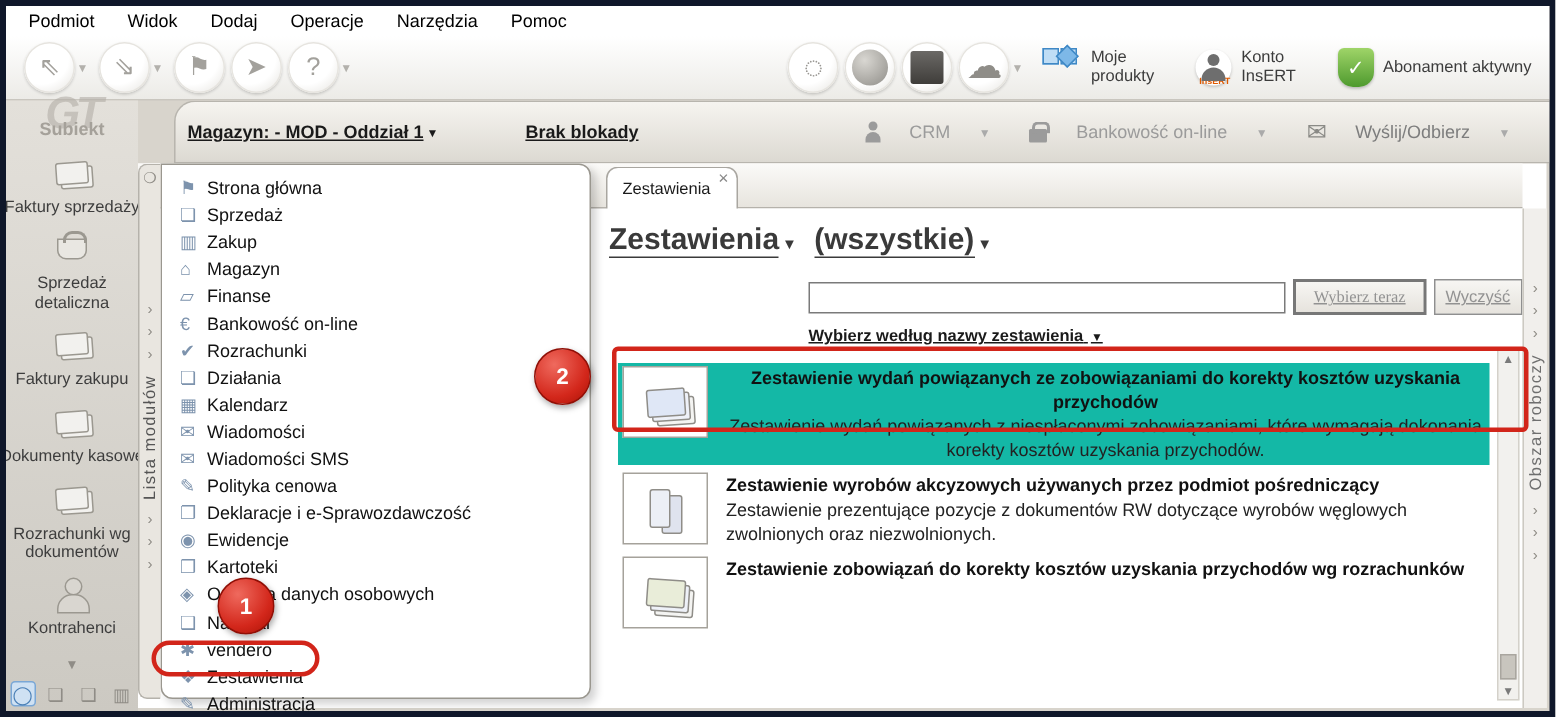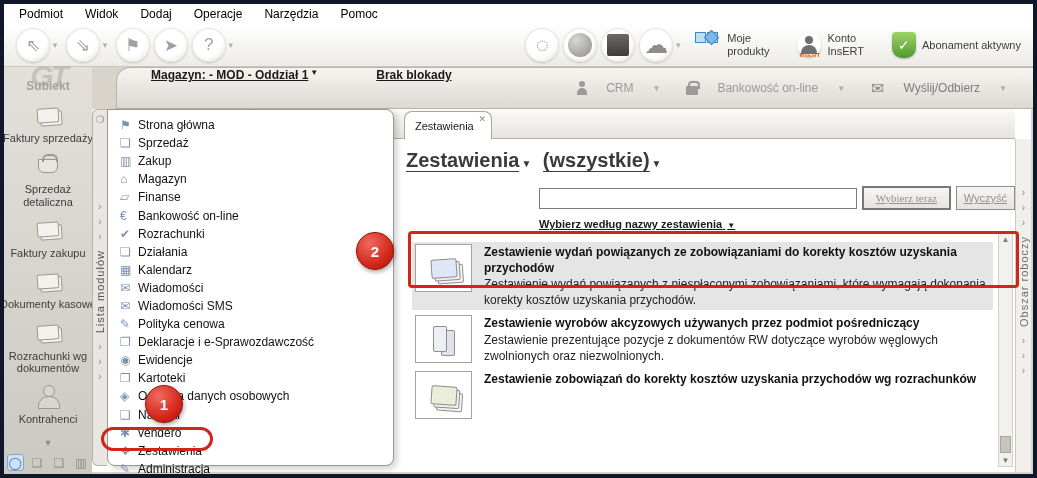--- a/index.html
+++ b/index.html
@@ -43,21 +43,21 @@
                  color:#fff; font-size:14px; font-weight:bold; box-shadow:0 1px 2px rgba(0,0,0,.25); }
   .sphere { border-radius:50%; }
   .g-spin { width:26px; height:26px; color:#9a9894; font-size:22px; display:flex;align-items:center;justify-content:center; }
   .g-globe { width:24px; height:24px; background:radial-gradient(circle at 35% 30%,#d9d7d2,#8f8d88); }
   .g-cube { width:22px; height:22px; background:linear-gradient(#6b6966,#3f3d3a); border-radius:2px; }
   .g-cloud { color:#8f8d88; font-size:24px; line-height:1; }
 
   
   .subbar { position:absolute; top:63px; left:112px; right:0; height:42px;
             background:linear-gradient(#f6f4f0,#dcd9d2); border:1px solid #b8b5ae; border-right:none;
-            border-radius:14px 0 0 0; display:flex; padding-left:34px; }
+            border-radius:14px 0 0 0; display:flex; align-items:center; padding-left:8px; }
   .linklike { font-size:12px; font-weight:bold; color:#1a1a1a; text-decoration:underline; cursor:pointer; }
   .caret { font-size:8px; color:#1a1a1a; margin-left:2px; }
   .sub-spacer { flex:1; }
   .gray-group { display:flex; align-items:center; gap:19px; margin-right:26px; color:#9b9b9b;
                 font-size:12px; cursor:pointer; }
   .gray-caret { font-size:8px; color:#aaa; }
   .mini-lock { width:12px; height:9px; background:#9b9b9b; border-radius:1px; position:relative; margin-top:4px;}
   .mini-lock::before { content:""; position:absolute; top:-5px; left:2px; width:8px; height:6px;
                 border:2px solid #9b9b9b; border-bottom:none; border-radius:4px 4px 0 0; }
   .mini-env { color:#8a8a86; font-size:16px; }
@@ -114,21 +114,21 @@
   .btn { height:24px; margin-left:5px; font-size:11px; color:#929292; text-decoration:underline;
          background:linear-gradient(#f7f6f3,#e6e3dd); cursor:pointer; font-family:inherit; }
   .btn-default { border:2px solid #777; width:92px;font-family:Liberation Serif, serif; }
   .btn-plain { border:1px solid #8f8f8f; width:62px; }
   .filterlink { margin:8px 0 0 135px; font-size:11px; font-weight:bold; color:#1a1a1a;
                 text-decoration:underline; cursor:pointer; display:inline-block; }
   .filterlink .caret { font-size:8px; }
 
   .rlist { margin:10px 22px 0 8px; }
   .ritem { display:flex; align-items:stretch; padding:2px 3px; margin-bottom:3px; cursor:pointer; }
-  .ritem.sel { background:#e5e5e5; }
+  .ritem.sel { background:#14b8a6;text-align:center; }
   .ricon { width:57px; height:48px; background:#fff; border:1px solid #a5a29b; flex:none;
            display:flex; align-items:center; justify-content:center; margin-right:12px; }
   .papers { width:26px; height:19px; background:#dfe7f6; border:1px solid #8f8d88; border-radius:2px;
             transform:rotate(-4deg);
             box-shadow:3px 3px 0 -1px #eef1f8, 3px 3px 0 0 #8f8d88, 6px 6px 0 -1px #f4f4f2, 6px 6px 0 0 #8f8d88; }
   .cartons { width:14px; height:26px; background:#eceff6; border:1px solid #8f8d88; border-radius:2px;
             box-shadow:8px 4px 0 -1px #dfe3ee, 8px 4px 0 0 #8f8d88; margin-right:8px; }
   .rtext { padding-top:1px; }
   .rtitle { font-size:12px; font-weight:bold; color:#111; line-height:1.3; }
   .rdesc { font-size:12px; color:#222; line-height:1.3; margin-top:1px; max-width:560px; }

